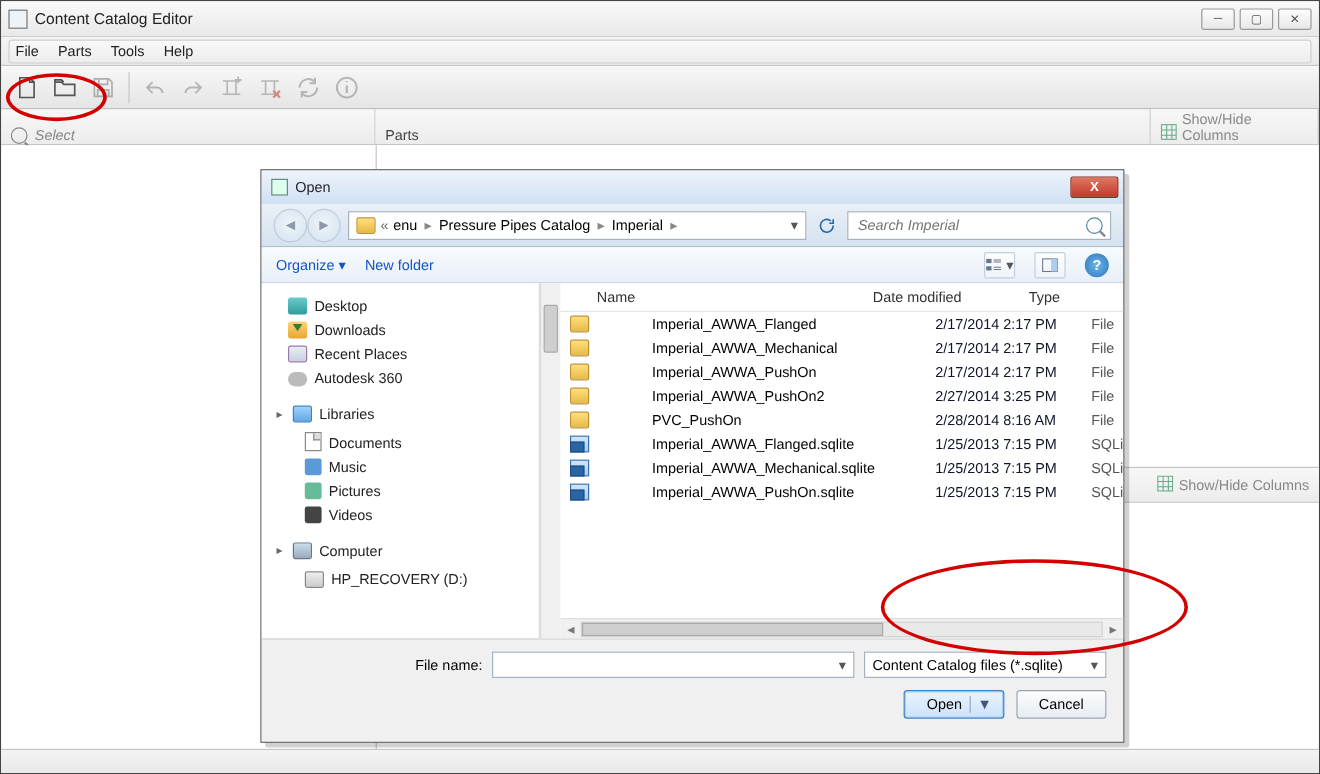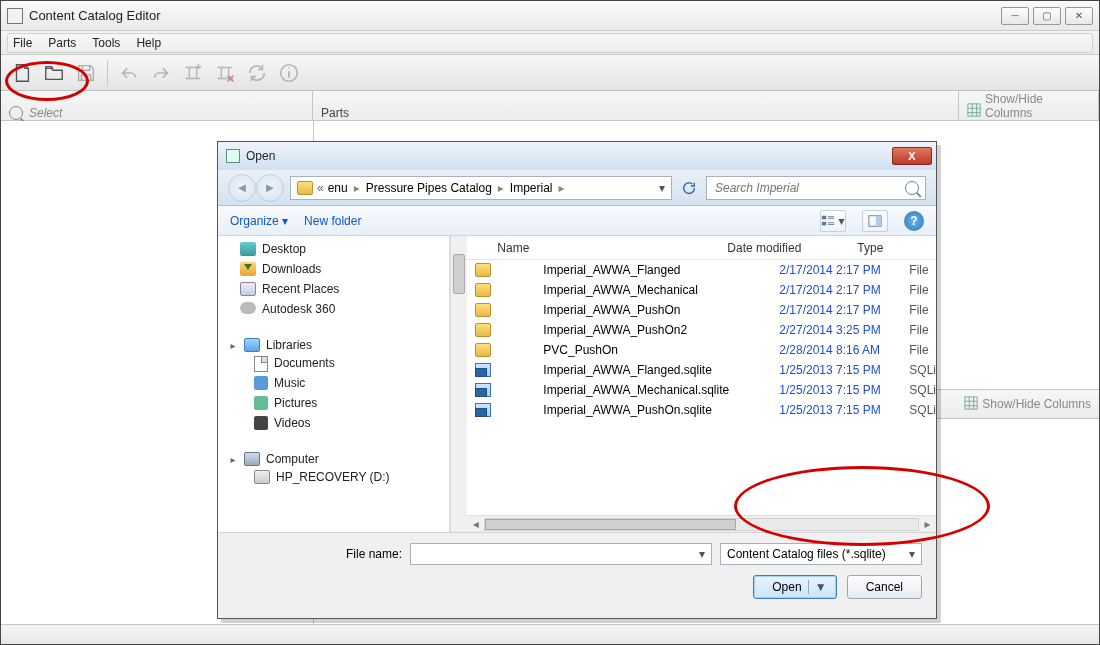--- a/index.html
+++ b/index.html
@@ -55,21 +55,21 @@
   .searchbox{ width:220px; height:24px; border:1px solid #a6b2c0; background:#fff; display:flex; align-items:center; padding:0 6px; justify-content:space-between;}
   .searchbox input{ border:none; outline:none; width:180px; font-size:12px; color:#999; font-style:italic;}
 
   .toolbar2 { height:30px; background:linear-gradient(#f8fbfe,#e8eff7); border-bottom:1px solid #cfd8e2; display:flex; align-items:center; padding:0 12px; gap:16px; color:#15c; font-size:12px;}
   .toolbar2 .spacer{flex:1;}
   .viewbtn,.panebtn{ width:26px;height:22px;border:1px solid #c4d0dc;background:linear-gradient(#fdfeff,#eef3f9); border-radius:2px; display:flex;align-items:center;justify-content:center;}
   .helpbtn{width:20px;height:20px;border-radius:50%;background:radial-gradient(#6cb7ef,#2a74b8);color:#fff;display:flex;align-items:center;justify-content:center;font-weight:bold;}
 
   .body { flex:1; display:flex; background:#fff; }
   .tree { width:240px; border-right:1px solid #d8dde3; padding:6px 4px; overflow:hidden;}
-  .tnode{ display:flex; align-items:flex-start; gap:6px; height:20px; padding-left:18px; font-size:12px; color:#222; white-space:nowrap;}
+  .tnode{ display:flex; align-items:flex-end; gap:6px; height:20px; padding-left:18px; font-size:12px; color:#222; white-space:nowrap;}
   .tnode.lvl2{padding-left:32px;}
   .tgrouphdr{ display:flex; align-items:center; gap:6px; height:22px; padding-left:6px; font-size:12px; color:#222;}
   .fold{width:16px;height:14px;background:linear-gradient(#9dd3ff,#62a7e6);border:1px solid #3b7fbd;border-radius:2px;}
   .foldY{width:16px;height:14px;background:linear-gradient(#ffe07a,#e6b94a);border:1px solid #c09030;border-radius:2px;}
   .docI{width:14px;height:16px;border:1px solid #888;background:#fff;position:relative;}
   .docI::after{content:"";position:absolute;top:0;right:0;width:5px;height:5px;background:#ddd;border-left:1px solid #888;border-bottom:1px solid #888;}
   .expander{width:10px;text-align:center;color:#666;font-size:10px;}
   .desktopI{width:16px;height:14px;background:linear-gradient(#6cc,#399);border-radius:2px;}
   .dlI{width:16px;height:14px;background:linear-gradient(#ffd37a,#e8a633);border-radius:2px;position:relative;}
   .dlI::after{content:"";position:absolute;left:4px;top:2px;border-left:4px solid transparent;border-right:4px solid transparent;border-top:6px solid #3a7a2e;}
@@ -88,21 +88,21 @@
   .listwrap{flex:1;display:flex;flex-direction:column;}
   .colhdr{height:24px;border-bottom:1px solid #e2e6ea;display:flex;align-items:center;font-size:12px;color:#333;}
   .colhdr .col{padding:0 0;}
   .col-name{flex:0 0 260px;}
   .col-date{flex:0 0 130px;}
   .col-type{flex:1;}
   .rows{flex:1;overflow:hidden;}
   .frow{height:20px;display:flex;align-items:center;font-size:12px;}
   .frow .ic{width:16px;height:14px;margin:0 6px 0 8px;}
   .frow .fname{flex:0 0 236px;overflow:hidden;white-space:nowrap;margin-left:46px;}
-  .frow .fdate{flex:0 0 130px;color:#1d4ed8;}
+  .frow .fdate{flex:0 0 130px;color:#0f172a;}
   .frow .ftype{flex:1;color:#555;overflow:hidden;white-space:nowrap;}
   .sqlI{width:16px;height:14px;border:1px solid #3a72b0;background:linear-gradient(#cfe6fb,#a5cdf2);position:relative;}
   .sqlI::before{content:"";position:absolute;left:-1px;bottom:-1px;width:10px;height:7px;background:#2a66a6;border:1px solid #20507e;}
   .hscroll{height:17px;border-top:1px solid #ddd;background:#f0f0f0;display:flex;align-items:center;}
   .hscroll .tl,.hscroll .tr{width:17px;height:15px;display:flex;align-items:center;justify-content:center;color:#777;}
   .hscroll .track{flex:1;height:13px;background:#e9e9e9;border:1px solid #d2d2d2;position:relative;}
   .hscroll .hthumb{position:absolute;left:0;top:0;bottom:0;width:58%;background:#cfcfcf;border:1px solid #aaa;}
 
   .redcircle2{position:absolute;left:284px;top:230px;width:256px;height:80px;border:3px solid #d40000;border-radius:50%;pointer-events:none;z-index:20;}
 

